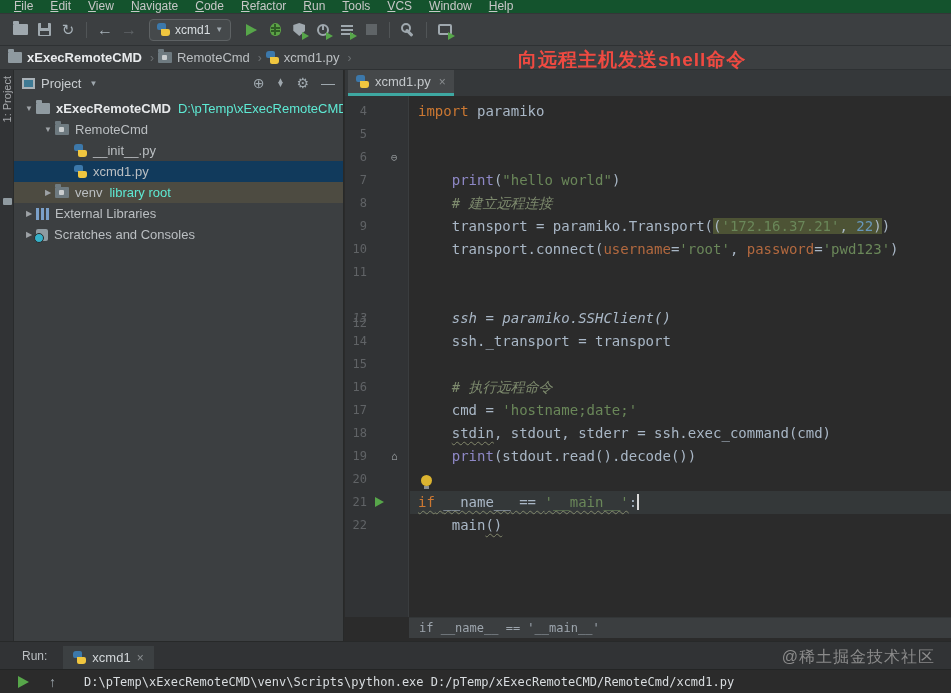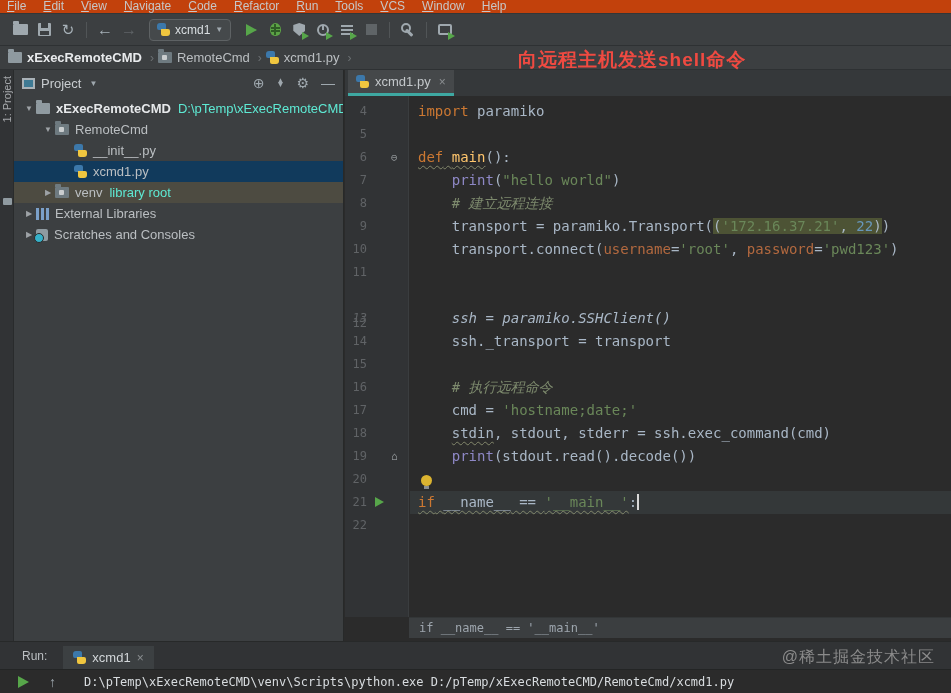--- a/index.html
+++ b/index.html
@@ -2,22 +2,22 @@
 <html><head>
 <meta charset="utf-8">
 <style>
   * { margin:0; padding:0; box-sizing:border-box; }
   body { font-family:"Liberation Sans", sans-serif; background:#1e1e1e; }
   #app { position:relative; width:951px; height:693px; background:#2b2b2b; overflow:hidden;
          font-family:"Liberation Sans", sans-serif; }
   u { text-decoration:underline; }
 
   
-  .menubar { position:absolute; top:0; left:0; right:0; height:14px; background:#c2410c;
-             display:flex; gap:17px; padding-left:7px; font-size:12px; color:#c7c7c7;
+  .menubar { position:absolute; top:0; left:0; right:0; height:14px; background:#14532d;
+             display:flex; gap:17px; padding-left:14px; font-size:12px; color:#c7c7c7;
              align-items:flex-start; line-height:13px; border-bottom:1px solid #333637; overflow:hidden; }
   .menubar span { cursor:default; }
 
   .toolbar { position:absolute; top:14px; left:0; right:0; height:32px; background:#3c3f41;
              border-bottom:1px solid #2e3133; display:flex; align-items:center; padding-left:8px; }
   .ti { width:24px; height:24px; display:flex; align-items:center; justify-content:center;
         position:relative; color:#a7b1b8; font-size:15px; }
   .tsep { width:1px; height:16px; background:#515557; margin:0 6px; }
 
   .i-open { width:15px; height:11px; background:#9fa8ae; border-radius:1px; position:relative; }
@@ -319,21 +319,20 @@
             <span class="lnum">4</span>
             <span class="ctext"><span class="tk-k">import</span><span class="tk-p"> paramiko</span></span>
           </div>
           <div class="cline" style="top: 27px;">
             <span class="lnum">5</span>
             <span class="ctext"></span>
           </div>
           <div class="cline" style="top: 50px;">
             <span class="lnum">6</span>
             <span class="gmark">⊖</span>
-            <span class="ctext"><span class="tk-k wavy">def</span><span class="tk-p wavy"> </span><span class="tk-f wavy">main</span><span class="tk-p">():</span></span>
           </div>
           <div class="cline" style="top: 73px;">
             <span class="lnum">7</span>
             <span class="ctext"><span class="tk-p">    </span><span class="tk-b">print</span><span class="tk-p">(</span><span class="tk-s">"hello world"</span><span class="tk-p">)</span></span>
           </div>
           <div class="cline" style="top: 96px;">
             <span class="lnum">8</span>
             <span class="ctext"><span class="tk-p">    </span><span class="tk-c"># 建立远程连接</span></span>
           </div>
           <div class="cline" style="top: 119px;">
@@ -384,20 +383,21 @@
             <span class="lnum">20</span>
             <span class="ctext"><span class="bulb"></span></span>
           </div>
           <div class="cline cur" style="top: 395px;">
             <span class="lnum">21</span>
             <span class="gplay"></span>
             <span class="ctext"><span class="tk-k wavy">if</span><span class="tk-p wavy"> </span><span class="tk-p wavy">__name__</span><span class="tk-p wavy"> == </span><span class="tk-s wavy">'__main__'</span><span class="tk-p">:</span><span class="cursor"></span></span>
           </div>
           <div class="cline" style="top: 418px;">
             <span class="lnum">22</span>
+            <span class="ctext"><span class="tk-p">    main</span><span class="tk-p wavy">()</span></span>
           </div>
         </div>
     </div>
     <div class="sticky">if __name__ == '__main__'</div>
   </div>
 
   <div class="runbar">
     <span class="run-label">Run:</span>
     <div class="run-tab">
       <span class="icon-py"></span>

